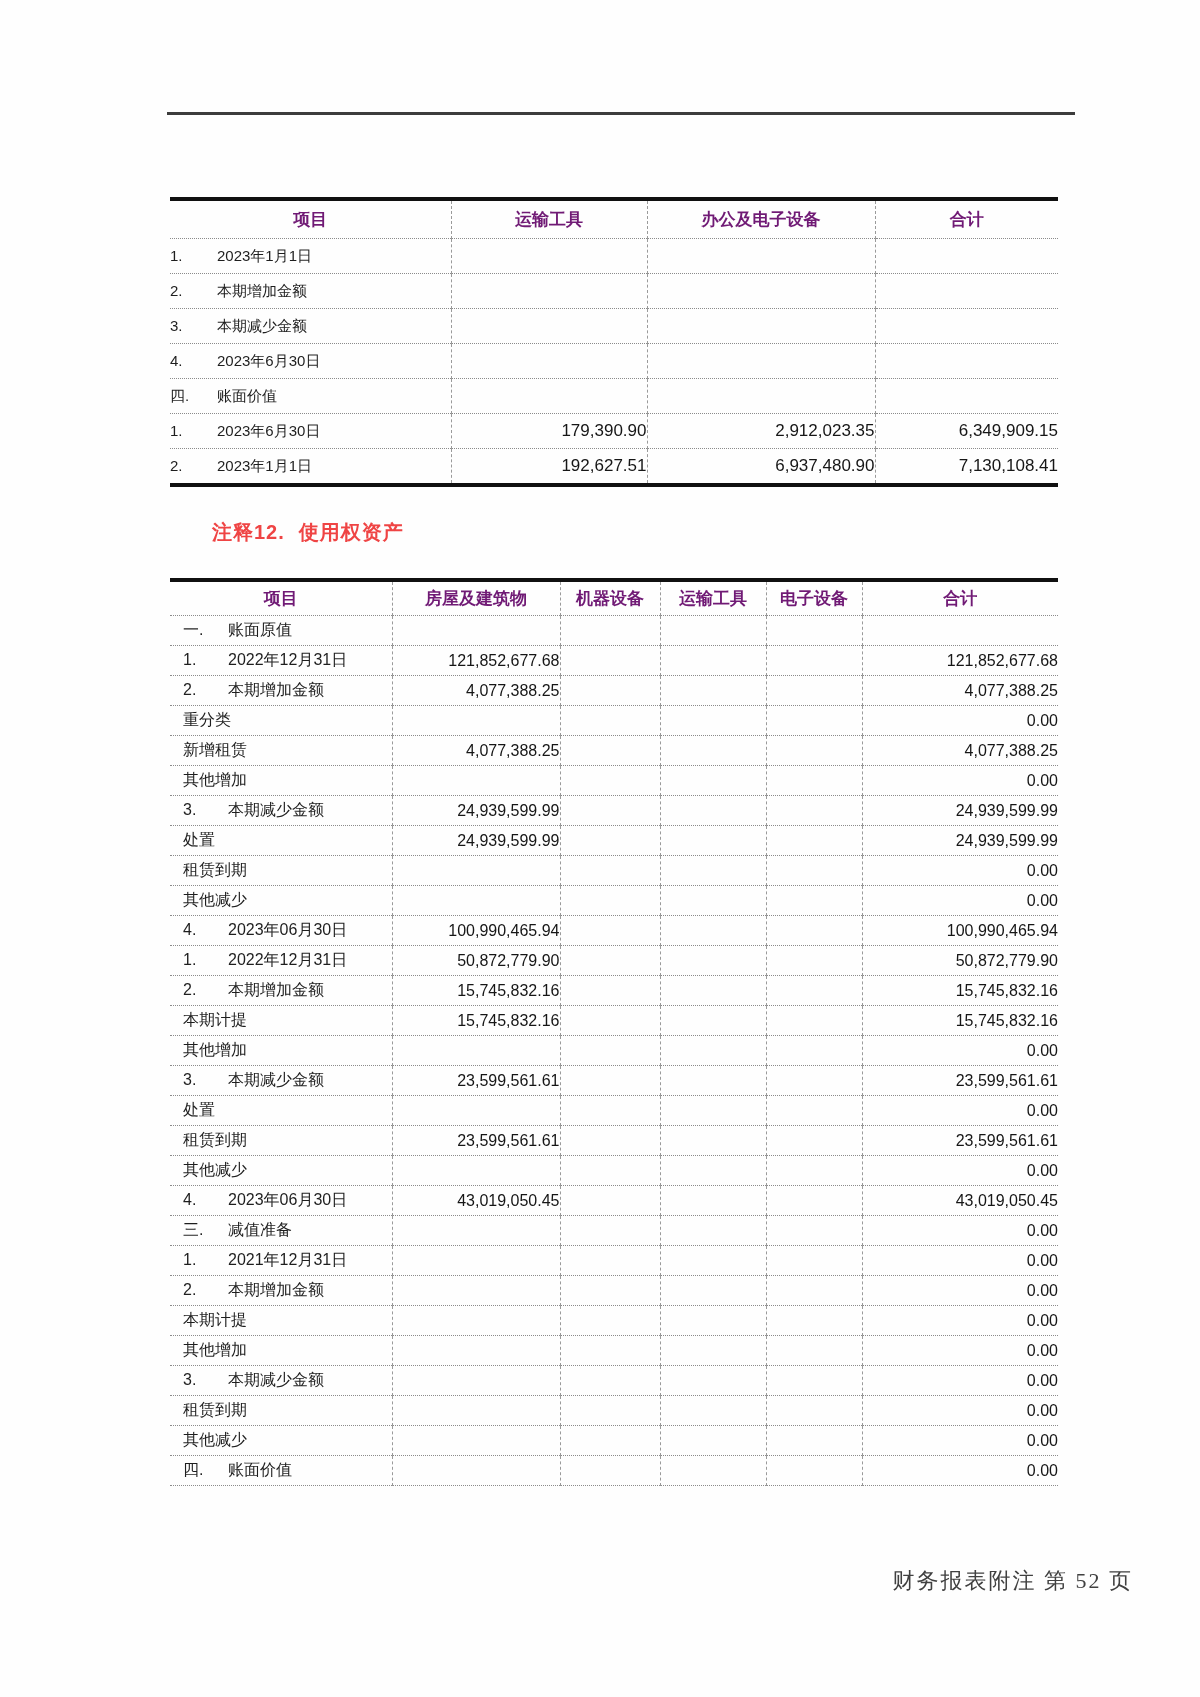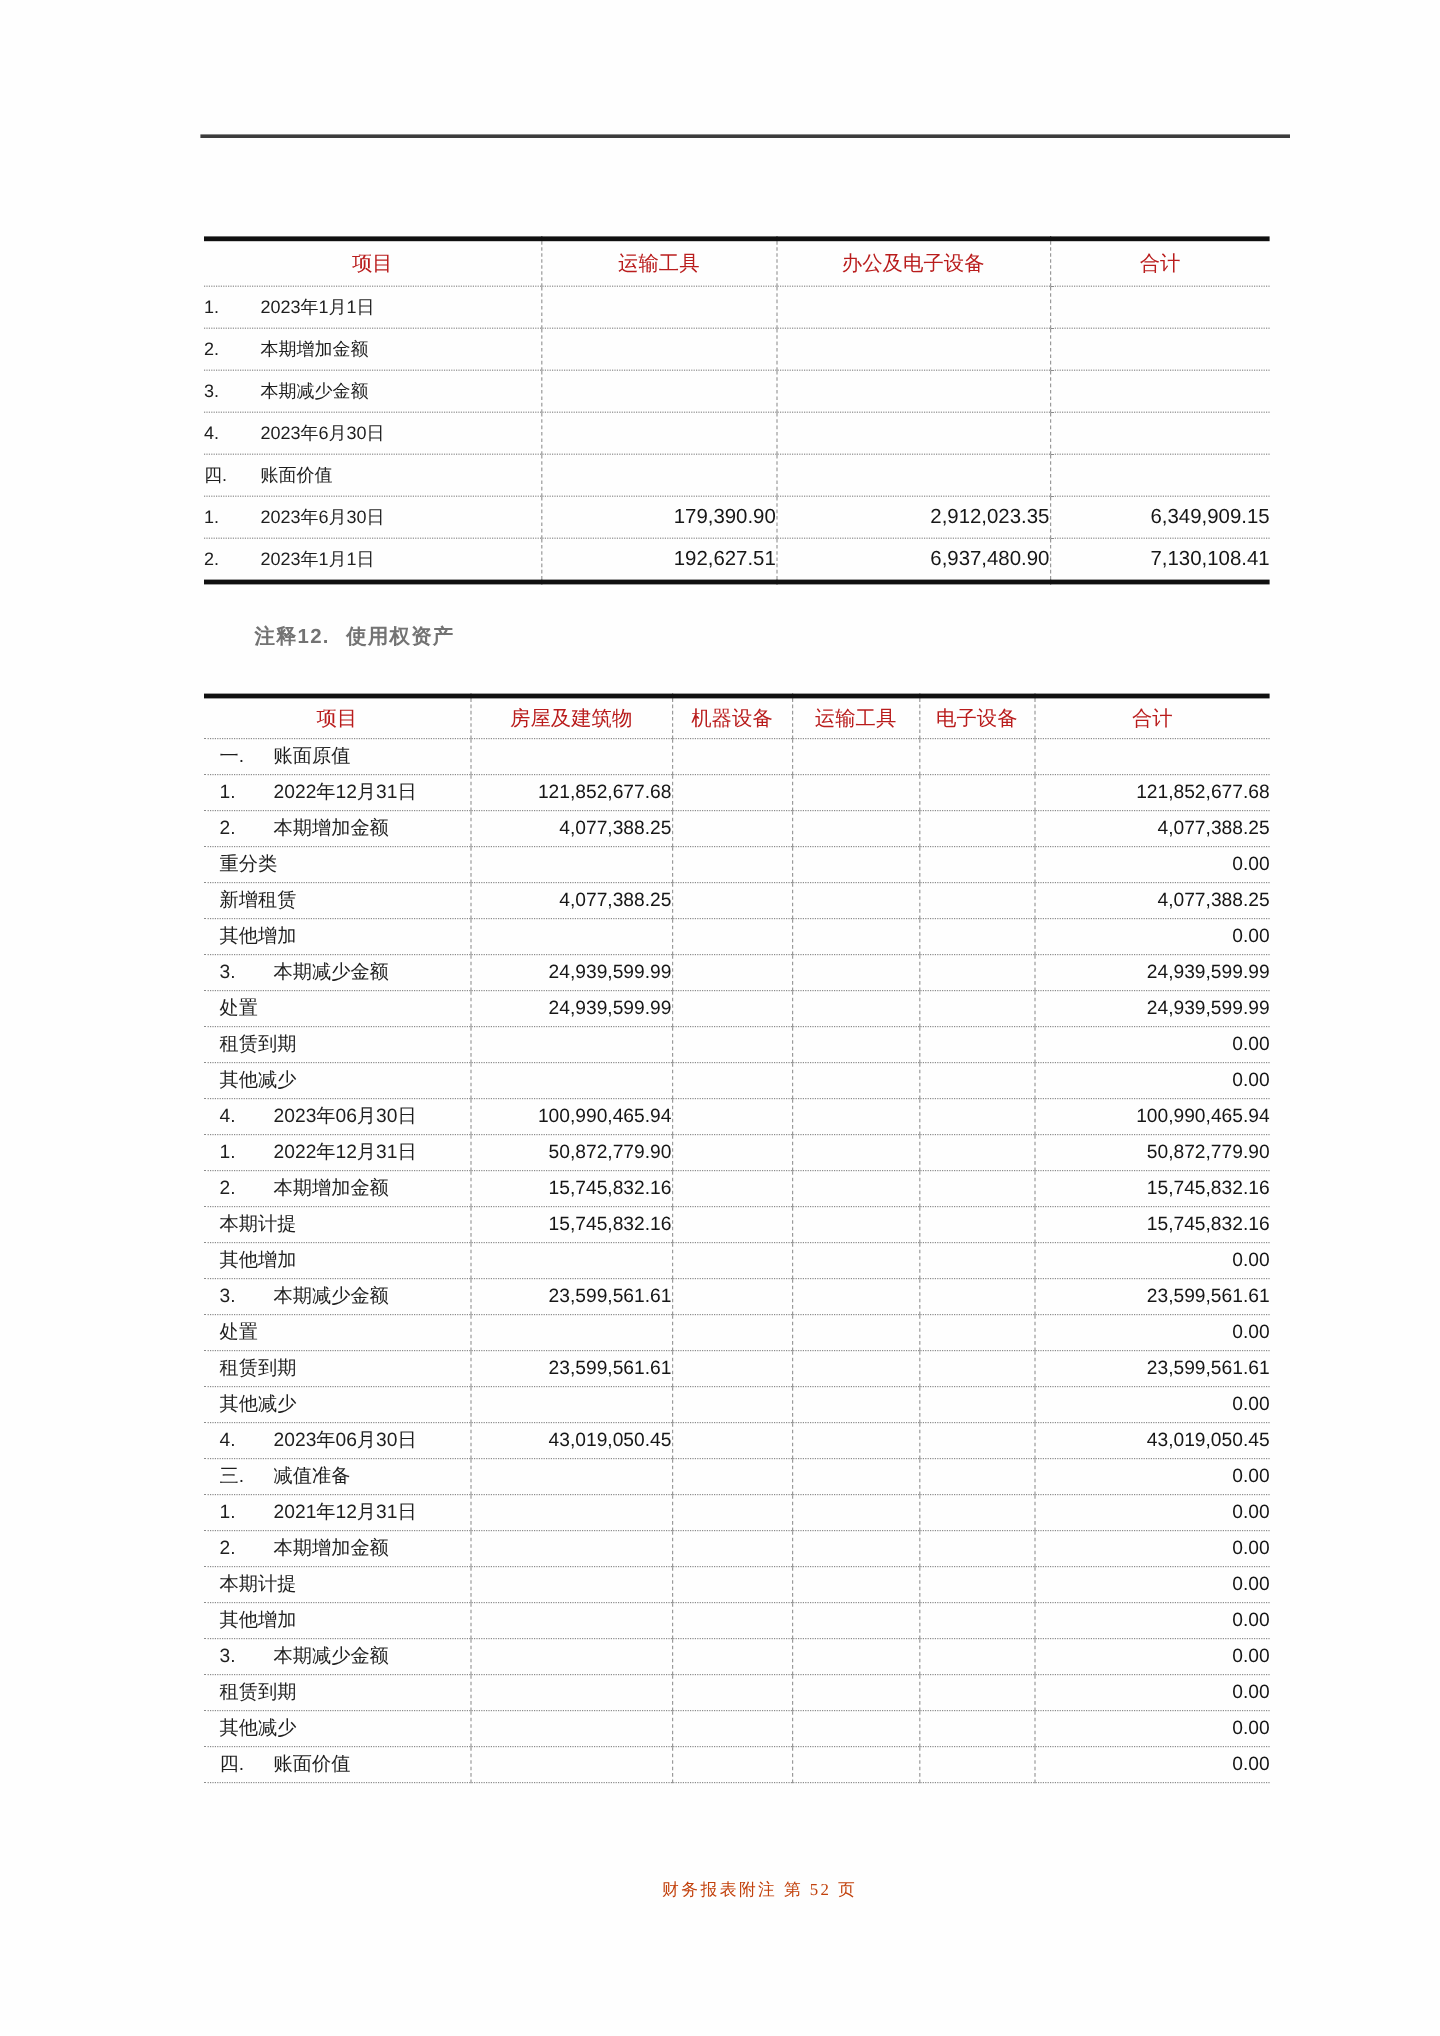--- a/index.html
+++ b/index.html
@@ -13,23 +13,23 @@
   }
   .top-rule {
     position: absolute;
     left: 167px; top: 112px;
     width: 908px; height: 3px;
     background: #3c3c3c;
   }
   .section-heading {
     position: absolute;
     left: 212px; top: 519px;
-    font-size: 17px;
+    font-size: 20px;
     font-weight: bold;
-    color: #737373;
+    color: #ef4444;
     letter-spacing: 1px;
     white-space: nowrap;
   }
   .section-heading .h-prefix { margin-right: 14px; }
   table.fin {
     position: absolute;
     left: 170px;
     width: 888px;
     border-collapse: collapse;
     table-layout: fixed;
@@ -47,24 +47,24 @@
   table.fin th, table.fin td {
     border-bottom: 1px dotted #8b8b8b;
     padding: 0;
     overflow: hidden;
     white-space: nowrap;
   }
   table.fin th + th, table.fin td + td {
     border-left: 1px dashed #9a9a9a;
   }
   table.fin th {
-    font-weight: normal;
+    font-weight: bold;
     text-align: center;
     font-size: 17px;
-    color: #b91c1c;
+    color: #701a75;
   }
   #table1 th { height: 37px; }
   #table1 td { height: 34px; font-size: 15px; }
   #table1 tr:last-child td { border-bottom: none; margin-top: 19px; }
   #table2 th { height: 33px; }
   #table2 td { height: 29px; font-size: 16px; }
   td.label-cell { padding-left: 11px; }
   #table1 td.label-cell .num { display: inline-block; width: 47px; }
   #table2 td.label-cell { padding-left: 13px; }
   #table2 td.label-cell .num { display: inline-block; width: 45px; }
@@ -73,24 +73,24 @@
     text-align: right;
     padding-right: 11px;
     font-size: 16px;
     color: #161616;
   }
   #table1 td.val { font-size: 17px; }
   .page-footer {
     position: absolute;
     left: 133px; top: 1566px;
     width: 1000px;
-    text-align: center;
+    text-align: right;
     font-family: "Liberation Serif", "DejaVu Serif", serif;
-    font-size: 14px;
-    color: #c2410c;
+    font-size: 22px;
+    color: #404040;
     letter-spacing: 2px;
   }
 </style>
 </head>
 <body>
 
 <div class="top-rule"></div>
 
 <table id="table1" class="fin">
   <colgroup>

